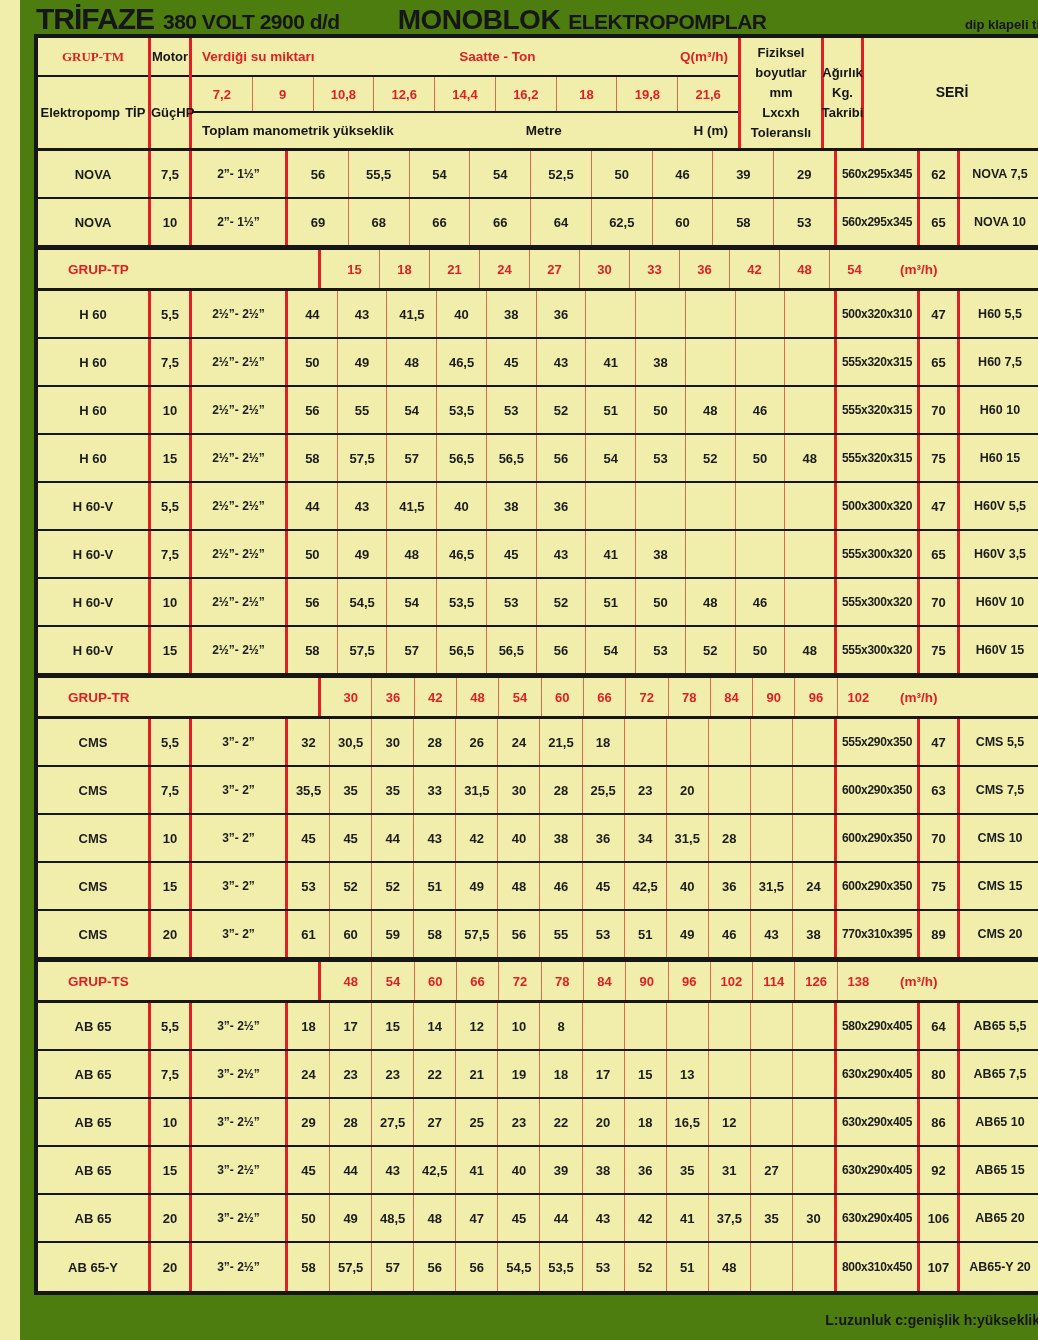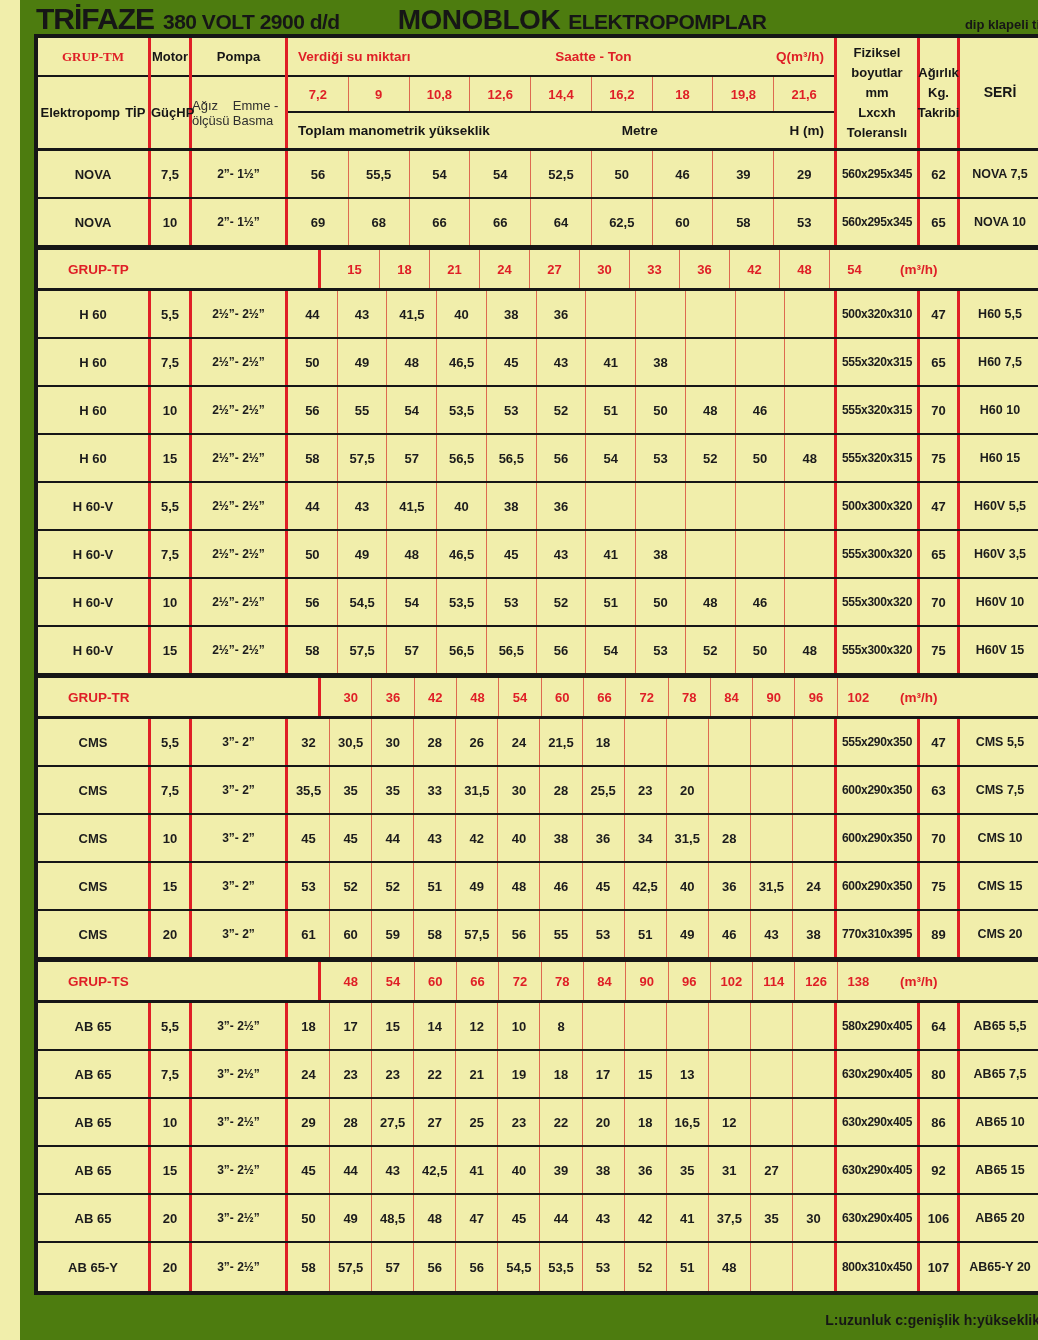--- a/index.html
+++ b/index.html
@@ -86,27 +86,20 @@
           <div>TİP</div>
         </div>
       </div>
       <div class="hcol c2 bR">
         <div class="h-top">Motor</div>
         <div class="h-bot">
           <div>Güç</div>
           <div>HP</div>
         </div>
       </div>
-      <div class="hcol c3 bR">
-        <div class="h-top">Pompa</div>
-        <div class="h-bot">
-          <div class="plain">Ağız ölçüsü</div>
-          <div class="plain">Emme -Basma</div>
-        </div>
-      </div>
       <div class="hcol cw bR">
         <div class="hw-top">
           <span>Verdiği su miktarı</span>
           <span>Saatte - Ton</span>
           <span>Q(m³/h)</span>
         </div>
         <div class="hw-mid" id="tm-flows">
             <div class="vcell">7,2</div>
             <div class="vcell">9</div>
             <div class="vcell">10,8</div>

